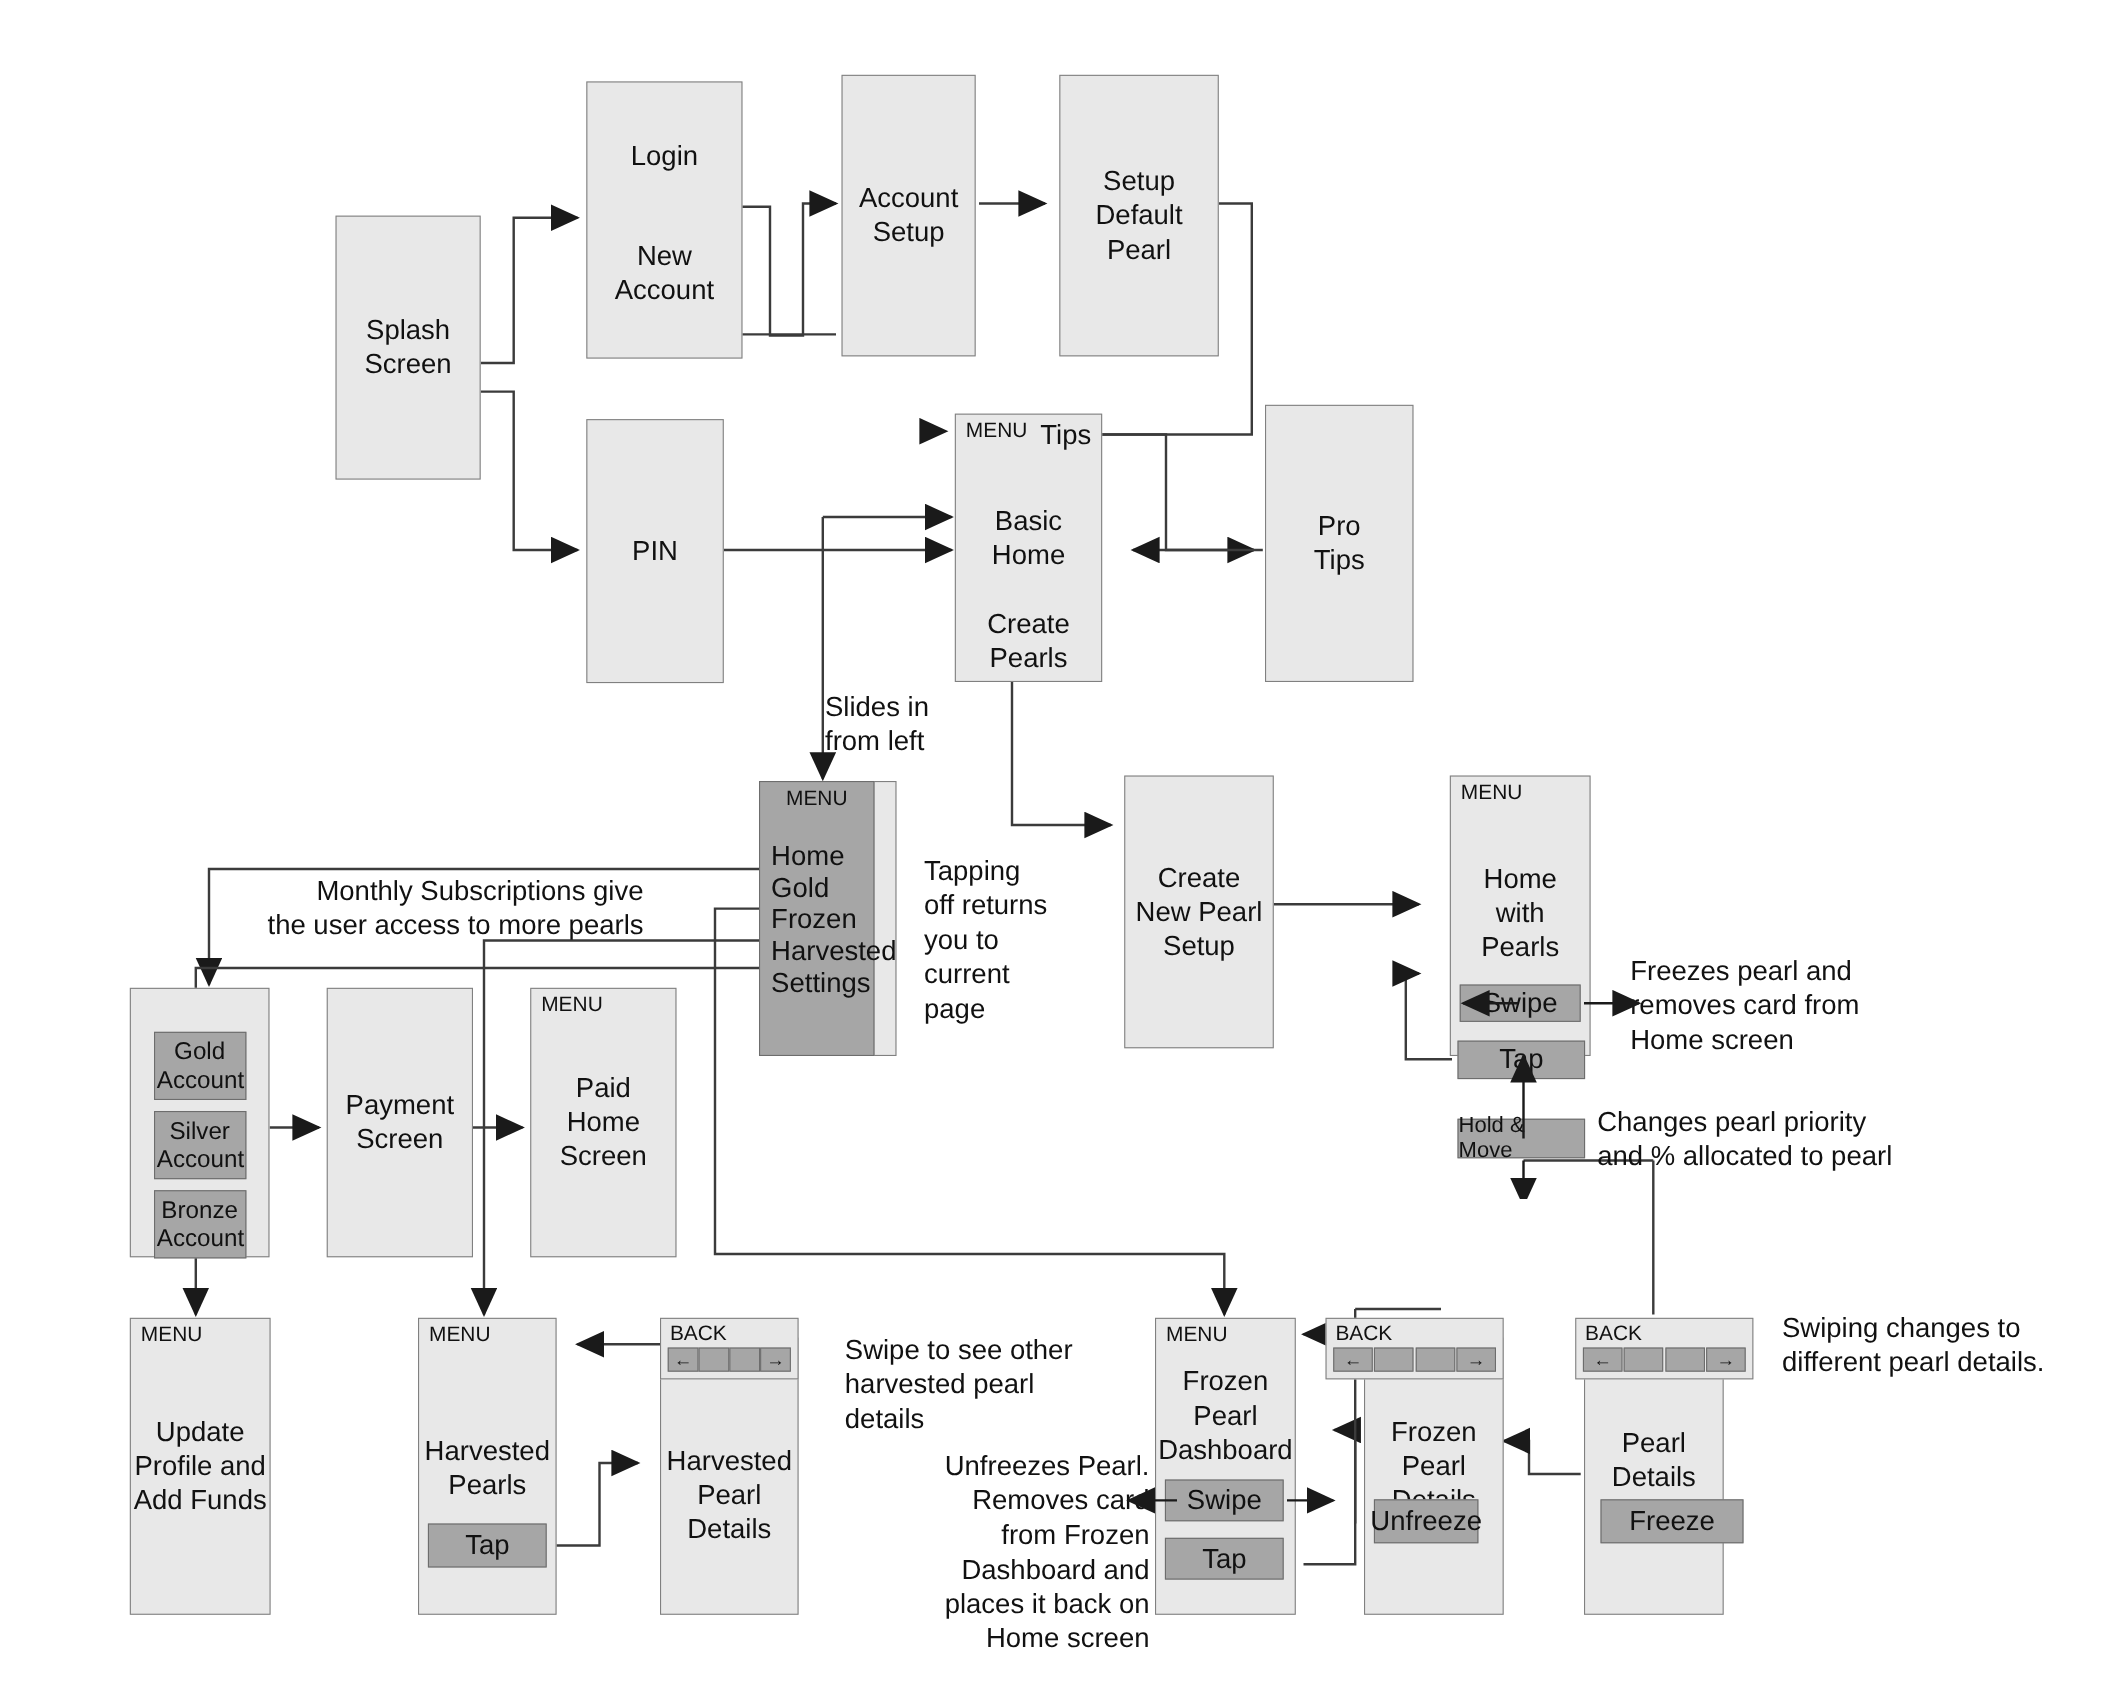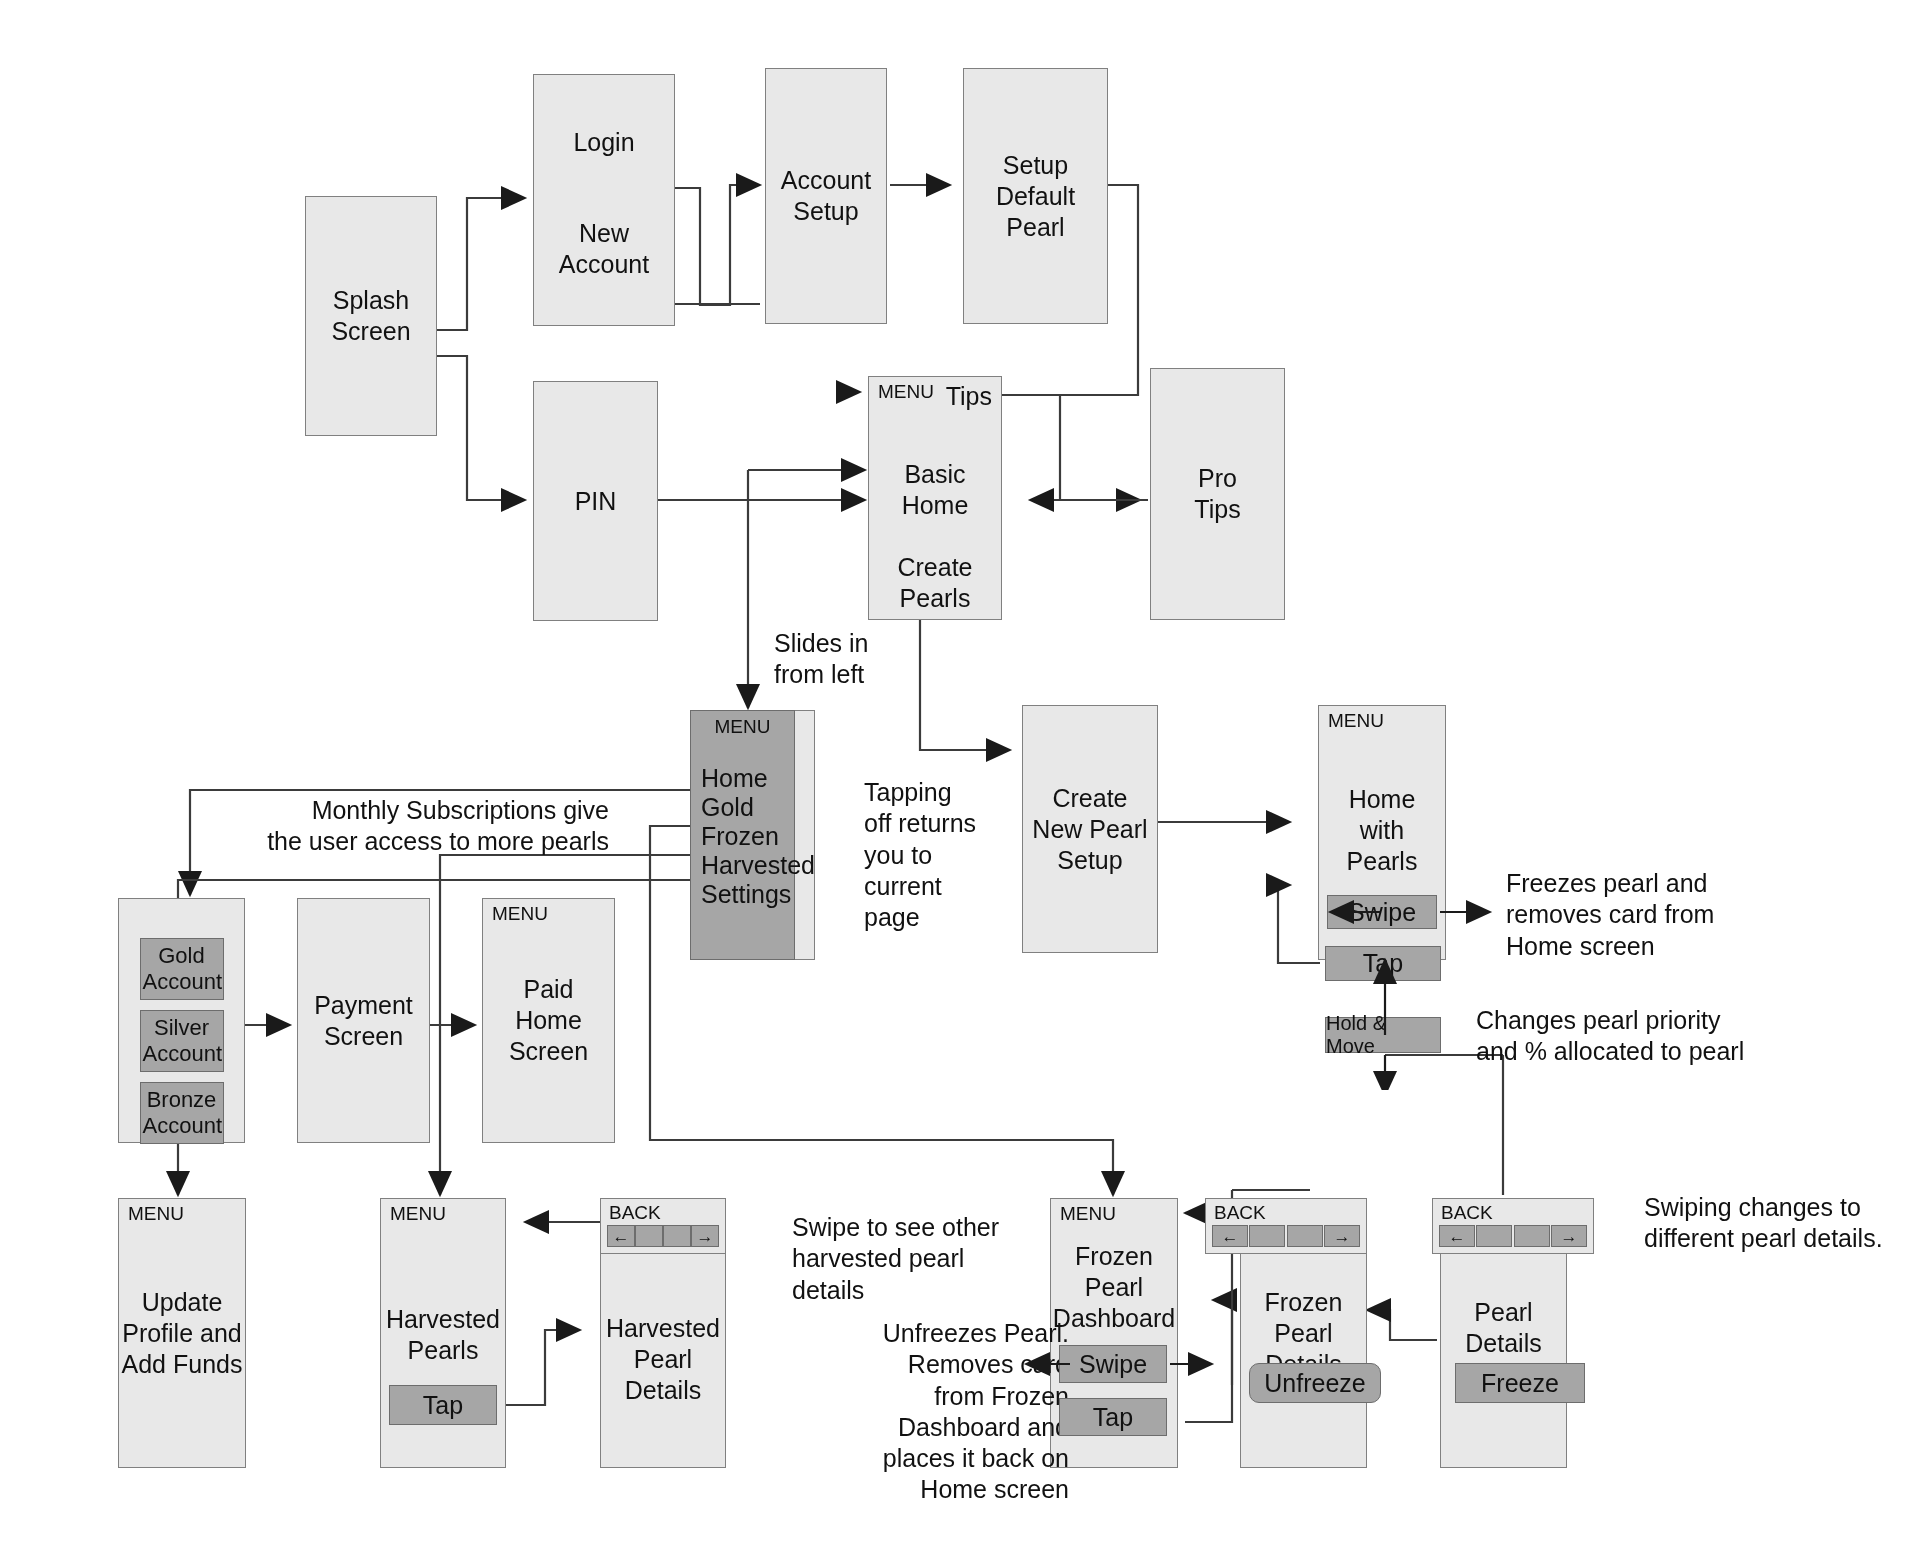--- a/index.html
+++ b/index.html
@@ -77,21 +77,20 @@
   }
   .menu-sheet{
     position:absolute;background:#e8e8e8;border:1px solid #808080;box-sizing:border-box;z-index:2;
   }
   .note{
     position:absolute;
     font-size:25px;
     line-height:1.25;
     white-space:pre-line;
     z-index:4;
-    padding-left:24px;
   }
   .note.c{text-align:right;}
   .note.r{text-align:right;}
   .navbar{
     position:absolute;
     background:#e8e8e8;
     border:1px solid #808080;
     box-sizing:border-box;
     z-index:4;
     display:flex;align-items:flex-start;
@@ -382,21 +381,21 @@
   </div>
   <div class="navbar" style="left:1205px;top:1198px;width:162px;height:56px;">
     <span class="bk">BACK</span>
     <div class="navrow">
       <div class="chip">←</div>
       <div class="chip"></div>
       <div class="chip"></div>
       <div class="chip">→</div>
     </div>
   </div>
-  <div class="btn" style="left:1249px;top:1363px;width:132px;height:40px;border-radius:10px;">Unfreeze</div>
+  <div class="btn" style="left:1249px;top:1363px;width:95px;height:40px;">Unfreeze</div>
 
   <div class="node" style="left:1440px;top:1216px;width:127px;height:252px;justify-content:flex-start;padding-top:80px;">
     <div class="ttl">Pearl
 Details</div>
   </div>
   <div class="navbar" style="left:1432px;top:1198px;width:162px;height:56px;">
     <span class="bk">BACK</span>
     <div class="navrow">
       <div class="chip">←</div>
       <div class="chip"></div>

